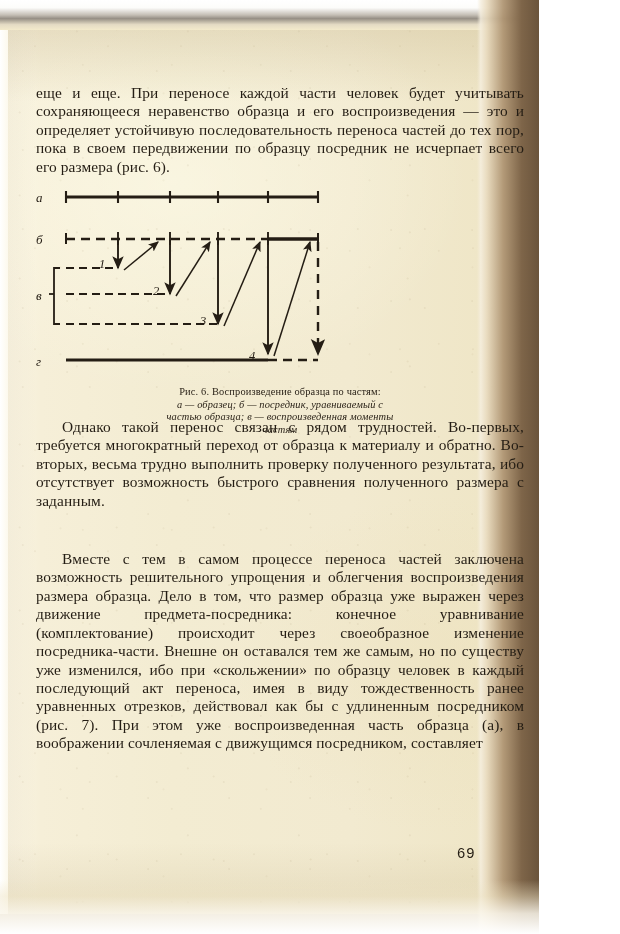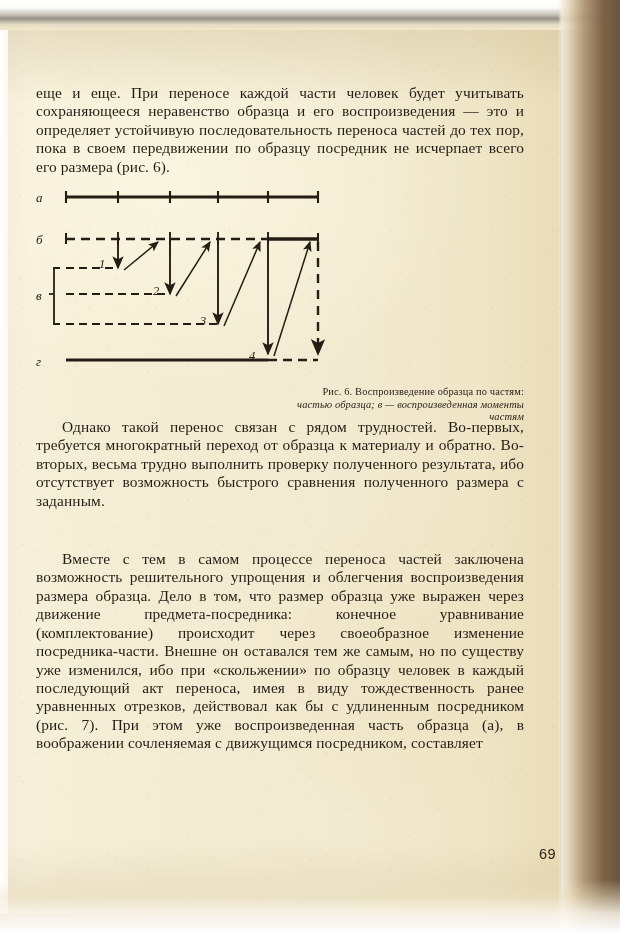--- a/index.html
+++ b/index.html
@@ -2,21 +2,21 @@
 <html><head>
 <meta charset="utf-8">
 <style>
   html, body {
     margin: 0;
     padding: 0;
     background: #ffffff;
   }
   #page {
     position: relative;
-    width: 620px;
+    width: 539px;
     height: 934px;
     overflow: hidden;
     background: #fdba74;
     font-family: "Liberation Serif", serif;
   }
 
   
   .scan-backdrop {
     position: absolute;
     inset: 0;
@@ -127,30 +127,30 @@
   }
   .figure svg { display: block; }
 
   .caption {
     margin: 8px 0 0 0;
     width: 488px;
     font-family: "Liberation Serif", serif;
     font-size: 10.4px;
     line-height: 12.6px;
     color: #2a2218;
-    text-align: right;
+    text-align: center;
     letter-spacing: 0.15px;
   }
   .caption .ital { font-style: italic; }
 
   .folio {
     position: absolute;
     right: 64px;
     top: 846px;
-    font-family: Liberation Sans, sans-serif;
+    font-family: Liberation Mono, monospace;
     font-size: 14.5px;
     color: #241d14;
     letter-spacing: 0.4px;
   }
   .vignette {
     position: absolute;
     left: 8px; top: 22px;
     width: 552px; height: 892px;
     pointer-events: none;
     background:
@@ -253,20 +253,21 @@
         <g font-family="Liberation Serif, serif" font-style="italic" font-size="12.5" fill="#241d14">
           <text x="63" y="86">1</text>
           <text x="117" y="113">2</text>
           <text x="164" y="143">3</text>
           <text x="213" y="178">4</text>
         </g>
       </svg>
 
       <div class="caption">
         <div>Рис. 6. Воспроизведение образца по частям:</div>
+        <div class="ital">а — образец;    б — посредник,   уравниваемый   с</div>
         <div class="ital">частью образца; в — воспроизведенная   моменты</div>
         <div class="ital">частям</div>
       </div>
     </div>
 
     <p class="body indent para-gap">Однако такой перенос  связан с рядом  трудностей. Во-первых, требуется многократный переход от образца к материалу и обратно. Во-вторых, весьма  трудно выполнить проверку полученного результата, ибо отсутствует возможность быстрого  сравнения  полученного размера с заданным.</p>
 
     <p class="body indent">Вместе с тем в самом процессе переноса частей заключена возможность решительного упрощения и облегчения воспроизведения размера образца. Дело в том, что размер образца уже выражен через движение предмета-посредника: конечное уравнивание (комплектование) происходит через своеобразное изменение посредника-части. Внешне он оставался тем же самым, но по существу уже изменился, ибо при «скольжении» по образцу человек в каждый последующий акт переноса, имея в виду тождественность ранее уравненных отрезков, действовал как бы с удлиненным посредником (рис. 7).  При этом уже воспроизведенная часть образца (а), в воображении сочленяемая с движущимся посредником, составляет</p>
   </div>
 

